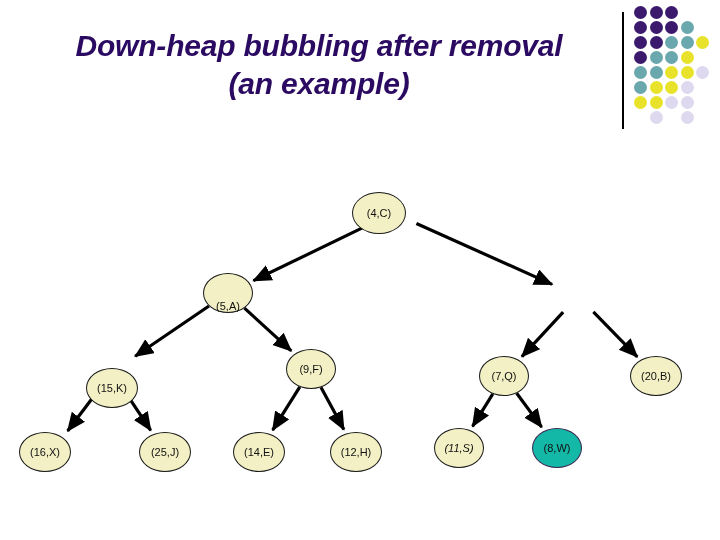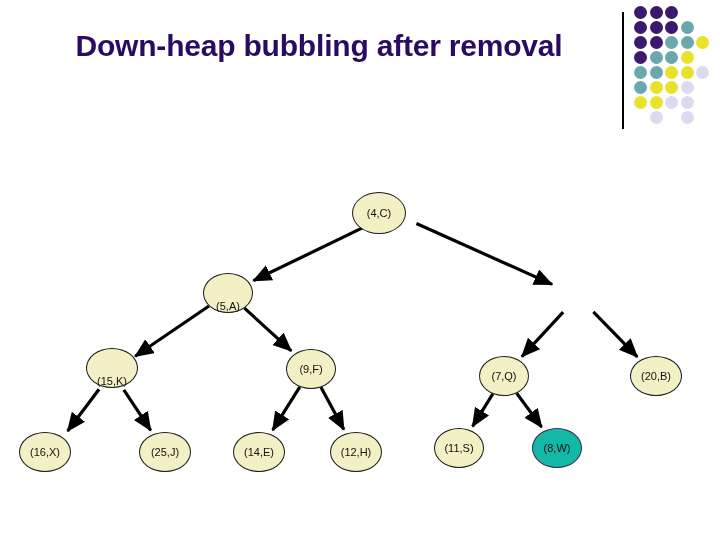--- a/index.html
+++ b/index.html
@@ -48,20 +48,21 @@
     position: absolute;
     left: 30px;
     top: 27px;
     width: 578px;
     text-align: center;
     font-size: 30px;
     font-weight: bold;
     line-height: 38px;
     color: #2b0a62;
     letter-spacing: -0.2px;
+    font-style: italic;
   }
 
   
   #tree {
     position: absolute;
     left: 0;
     top: 0;
     width: 720px;
     height: 540px;
   }
@@ -129,20 +130,21 @@
       <div class="dot" style="left: 0px; top: 90px; background: rgb(232, 227, 42);"></div>
       <div class="dot" style="left: 15.5px; top: 90px; background: rgb(232, 227, 42);"></div>
       <div class="dot" style="left: 31px; top: 90px; background: rgb(222, 217, 239);"></div>
       <div class="dot" style="left: 46.5px; top: 90px; background: rgb(222, 217, 239);"></div>
       <div class="dot" style="left: 15.5px; top: 105px; background: rgb(222, 217, 239);"></div>
       <div class="dot" style="left: 46.5px; top: 105px; background: rgb(222, 217, 239);"></div>
     </div>
 
   <div id="title">
     <div>Down-heap bubbling after removal</div>
+    <div>(an example)</div>
   </div>
 
   <div id="tree">
     <svg id="edges" viewBox="0 0 720 540" xmlns="http://www.w3.org/2000/svg">
         <defs>
           <marker id="arrow" markerWidth="7" markerHeight="7" refX="5.6" refY="2.6" orient="auto" markerUnits="strokeWidth">
             <path d="M0,0 L6,2.6 L0,5.2 z" fill="#000000"></path>
           </marker>
         </defs>
         <line x1="370.09" y1="224.11" x2="253.43" y2="280.67" stroke="#000000" stroke-width="3.2" marker-end="url(#arrow)"></line>
@@ -157,21 +159,21 @@
         <line x1="320.95" y1="387.35" x2="343.85" y2="429.59" stroke="#000000" stroke-width="3.2" marker-end="url(#arrow)"></line>
         <line x1="492.82" y1="393.89" x2="472.57" y2="426.30" stroke="#000000" stroke-width="3.2" marker-end="url(#arrow)"></line>
         <line x1="516.69" y1="393.23" x2="541.65" y2="427.14" stroke="#000000" stroke-width="3.2" marker-end="url(#arrow)"></line>
       </svg>
   <div class="node" style="left: 352px; top: 192px; width: 54px; height: 42px;">
         <span class="node-label">(4,C)</span>
       </div>
       <div class="node" style="left: 203px; top: 273px; width: 50px; height: 40px; align-items: flex-end;">
         <span class="node-label">(5,A)</span>
       </div>
-      <div class="node" style="left: 86px; top: 348px; width: 52px; height: 40px; align-items: flex-end;">
+      <div class="node" style="left: 86px; top: 368px; width: 52px; height: 40px;">
         <span class="node-label">(15,K)</span>
       </div>
       <div class="node" style="left: 286px; top: 349px; width: 50px; height: 40px;">
         <span class="node-label">(9,F)</span>
       </div>
       <div class="node" style="left: 479px; top: 356px; width: 50px; height: 40px;">
         <span class="node-label">(7,Q)</span>
       </div>
       <div class="node" style="left: 630px; top: 356px; width: 52px; height: 40px;">
         <span class="node-label">(20,B)</span>
@@ -181,21 +183,21 @@
       </div>
       <div class="node" style="left: 139px; top: 432px; width: 52px; height: 40px;">
         <span class="node-label">(25,J)</span>
       </div>
       <div class="node" style="left: 233px; top: 432px; width: 52px; height: 40px;">
         <span class="node-label">(14,E)</span>
       </div>
       <div class="node" style="left: 330px; top: 432px; width: 52px; height: 40px;">
         <span class="node-label">(12,H)</span>
       </div>
-      <div class="node" style="left: 434px; top: 428px; width: 50px; height: 40px;">
+      <div class="node" style="left: 434px; top: 428px; width: 50px; height: 40px; font-style: italic;">
         <span class="node-label">(11,S)</span>
       </div>
       <div class="node highlight" style="left: 532px; top: 428px; width: 50px; height: 40px;">
         <span class="node-label">(8,W)</span>
       </div>
     </div>
 
 </div>
 
 </body></html>

